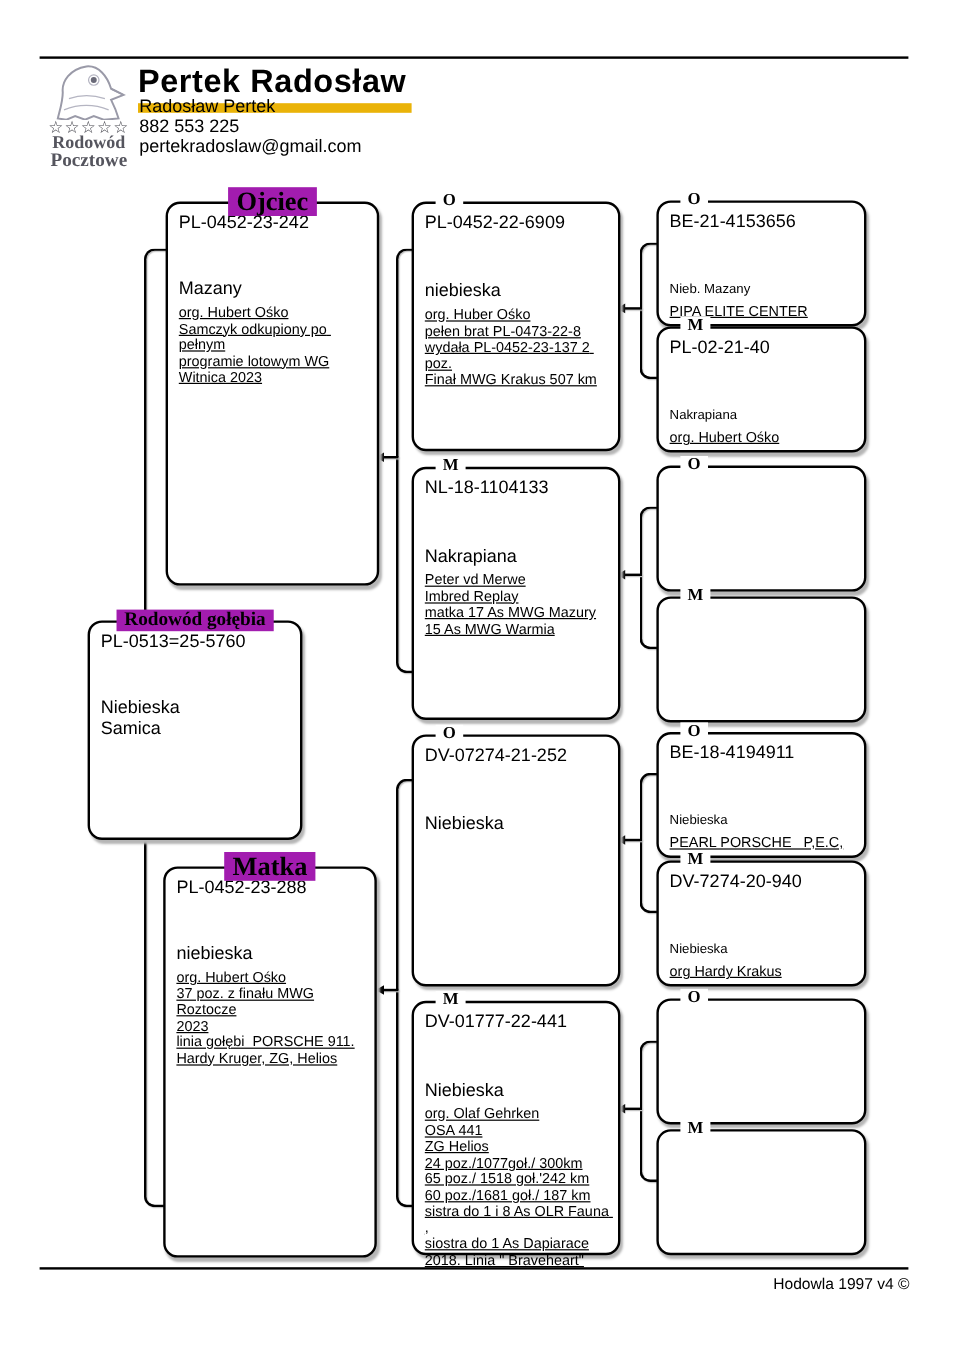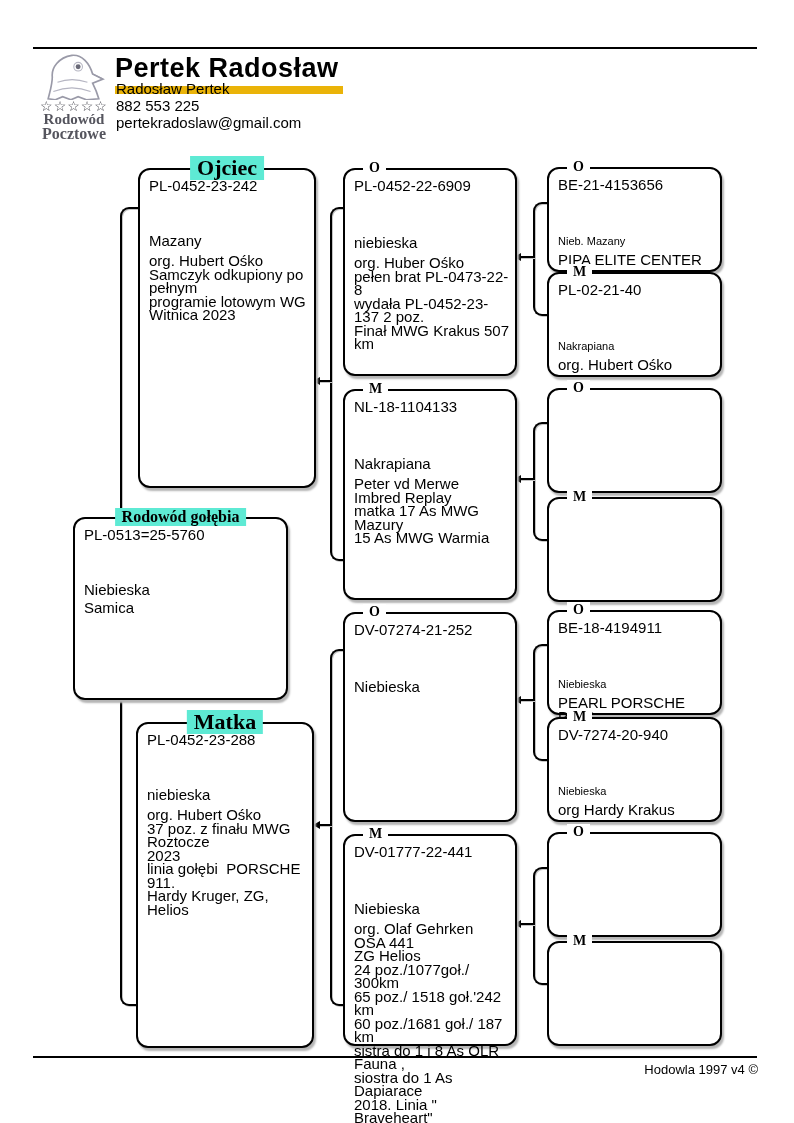--- a/index.html
+++ b/index.html
@@ -13,27 +13,27 @@
   .logo{position:absolute;left:28px;top:52px;width:92px;text-align:center;color:#5c5c66;}
   .logo svg{display:block;margin:0 auto;}
   .logo .stars{font-size:14px;letter-spacing:1px;color:#44444c;line-height:12px;}
   .logo .lg1{font-family:"Liberation Serif",serif;font-weight:bold;font-size:15px;line-height:14px;color:#55555e;}
   .logo .lg2{font-family:"Liberation Serif",serif;font-weight:bold;font-size:16px;line-height:15px;color:#55555e;}
   
   .pbox{position:absolute;background:#fff;border:2px solid #000;border-radius:12px;
         box-shadow:2px 3px 2px #b5b5b5;z-index:2;}
   .tag{position:absolute;top:-10px;left:18px;background:#fff;padding:0 6px;
         font-family:"Liberation Serif",serif;font-weight:bold;font-size:14px;z-index:3;}
-  .title-center{position:absolute;top:-14px;left:50%;transform:translateX(-50%);background:#5eead4;
+  .title-center{position:absolute;top:-14px;left:50%;transform:translateX(-50%);background:#a21caf;
         padding:0 7px;font-family:"Liberation Serif",serif;font-weight:bold;font-size:22px;
         white-space:nowrap;z-index:3;line-height:24px;}
   .subject-title{font-size:16px;top:-11px;line-height:18px;}
   .ring{position:absolute;top:7px;left:9px;font-size:15px;white-space:nowrap;}
   .color{position:absolute;left:9px;font-size:15px;white-space:pre-wrap;}
-  .info{position:absolute;left:9px;right:3px;font-size:15px;line-height:13.5px;white-space:pre-wrap;}
+  .info{position:absolute;left:9px;right:3px;font-size:12px;line-height:13.5px;white-space:pre-wrap;text-decoration:underline;}
   .g1 .color{top:62px}.g1 .info{top:84px}
   .g2 .color{top:64px}.g2 .info{top:86px}
   .g3 .color{top:66px;font-size:11px}.g3 .info{top:84px}
   .subject .color{top:62px;line-height:18px;}
   
   .bracket{position:absolute;border-left:2px solid #000;border-top:2px solid #000;
         border-bottom:2px solid #000;border-radius:9px 0 0 9px;z-index:1;
         filter:drop-shadow(1.5px 1.5px 0.5px #c4c4c4);}
   .conn{position:absolute;height:2px;background:#000;z-index:1;
         filter:drop-shadow(1.5px 1.5px 0.5px #c4c4c4);}
@@ -94,21 +94,21 @@
   <div class="pbox g1" style="left:138px;top:168px;width:174px;height:316px;">
     <span class="title-center">Ojciec</span>
     <div class="ring">PL-0452-23-242</div>
     <div class="color">Mazany</div>
     <div class="info">org. Hubert Ośko
 Samczyk odkupiony po pełnym
 programie lotowym WG
 Witnica 2023</div>
   </div>
 
-  <div class="pbox subject" style="left:73px;top:517px;width:175px;height:179px;padding-left:36px;">
+  <div class="pbox subject" style="left:73px;top:517px;width:175px;height:179px;">
     <span class="title-center subject-title">Rodowód gołębia</span>
     <div class="ring">PL-0513=25-5760</div>
     <div class="color">Niebieska
 Samica</div>
   </div>
 
   <div class="pbox g1" style="left:136px;top:722px;width:174px;height:322px;">
     <span class="title-center">Matka</span>
     <div class="ring">PL-0452-23-288</div>
     <div class="color">niebieska</div>

